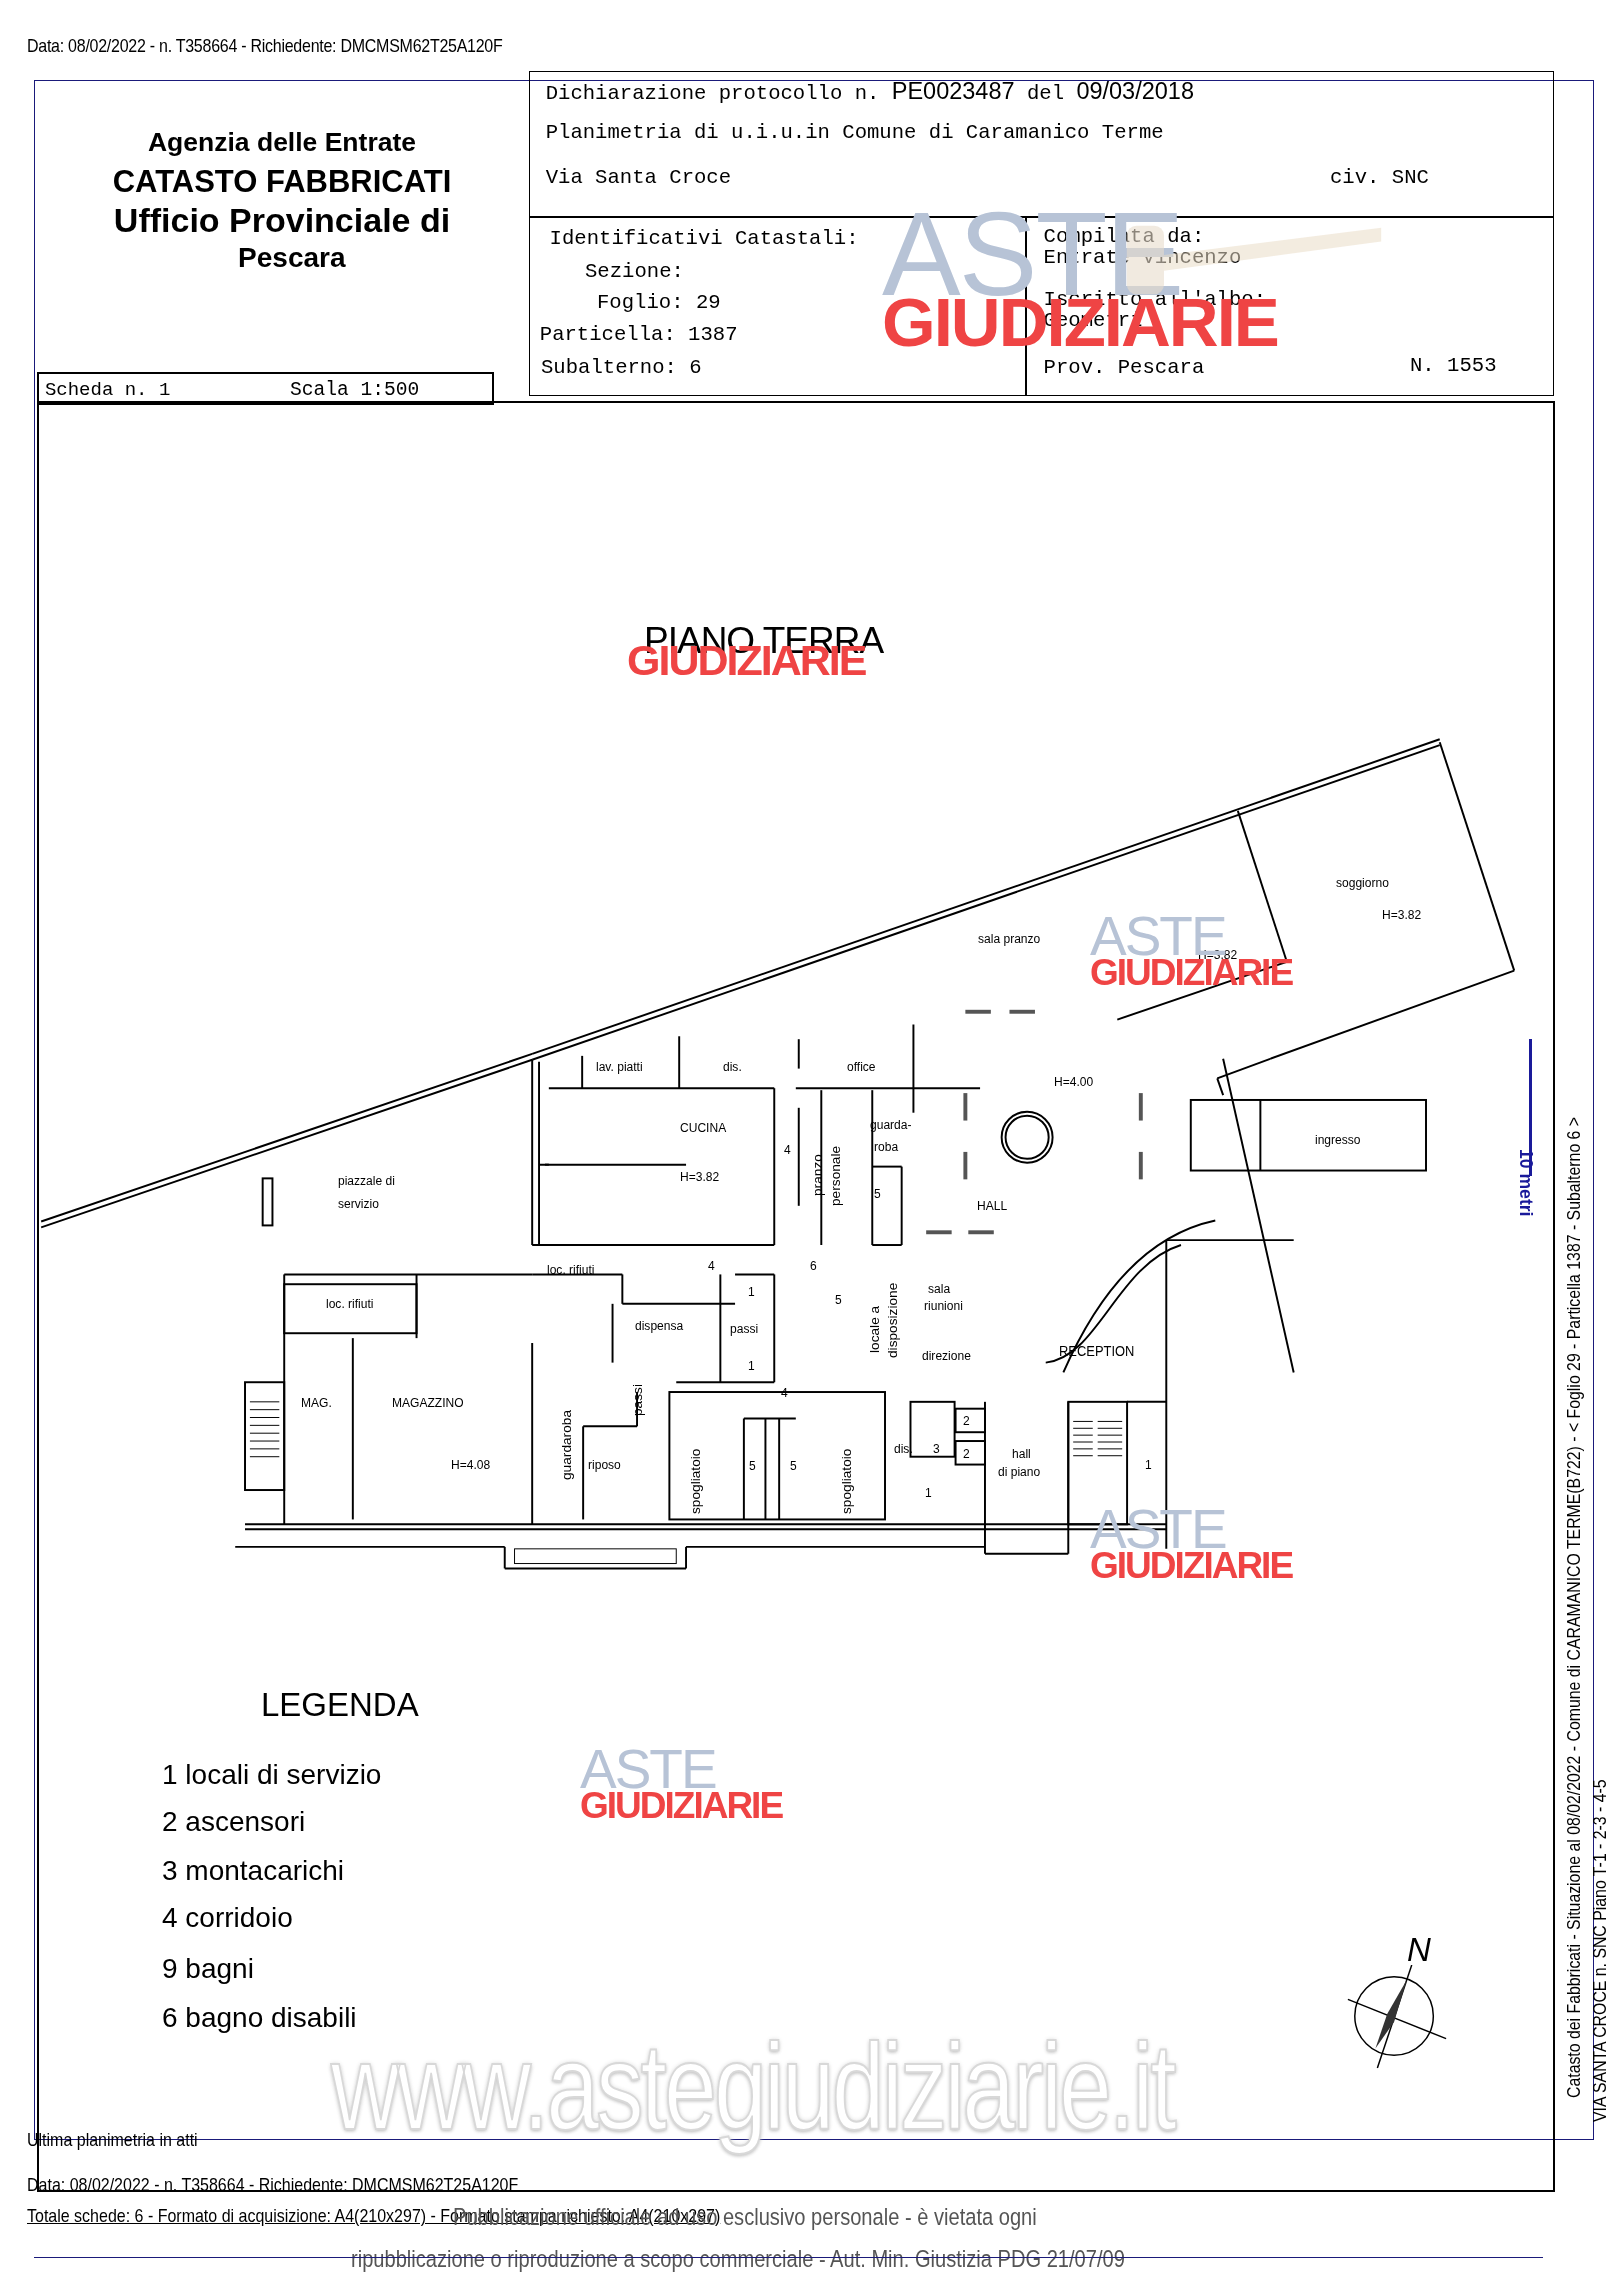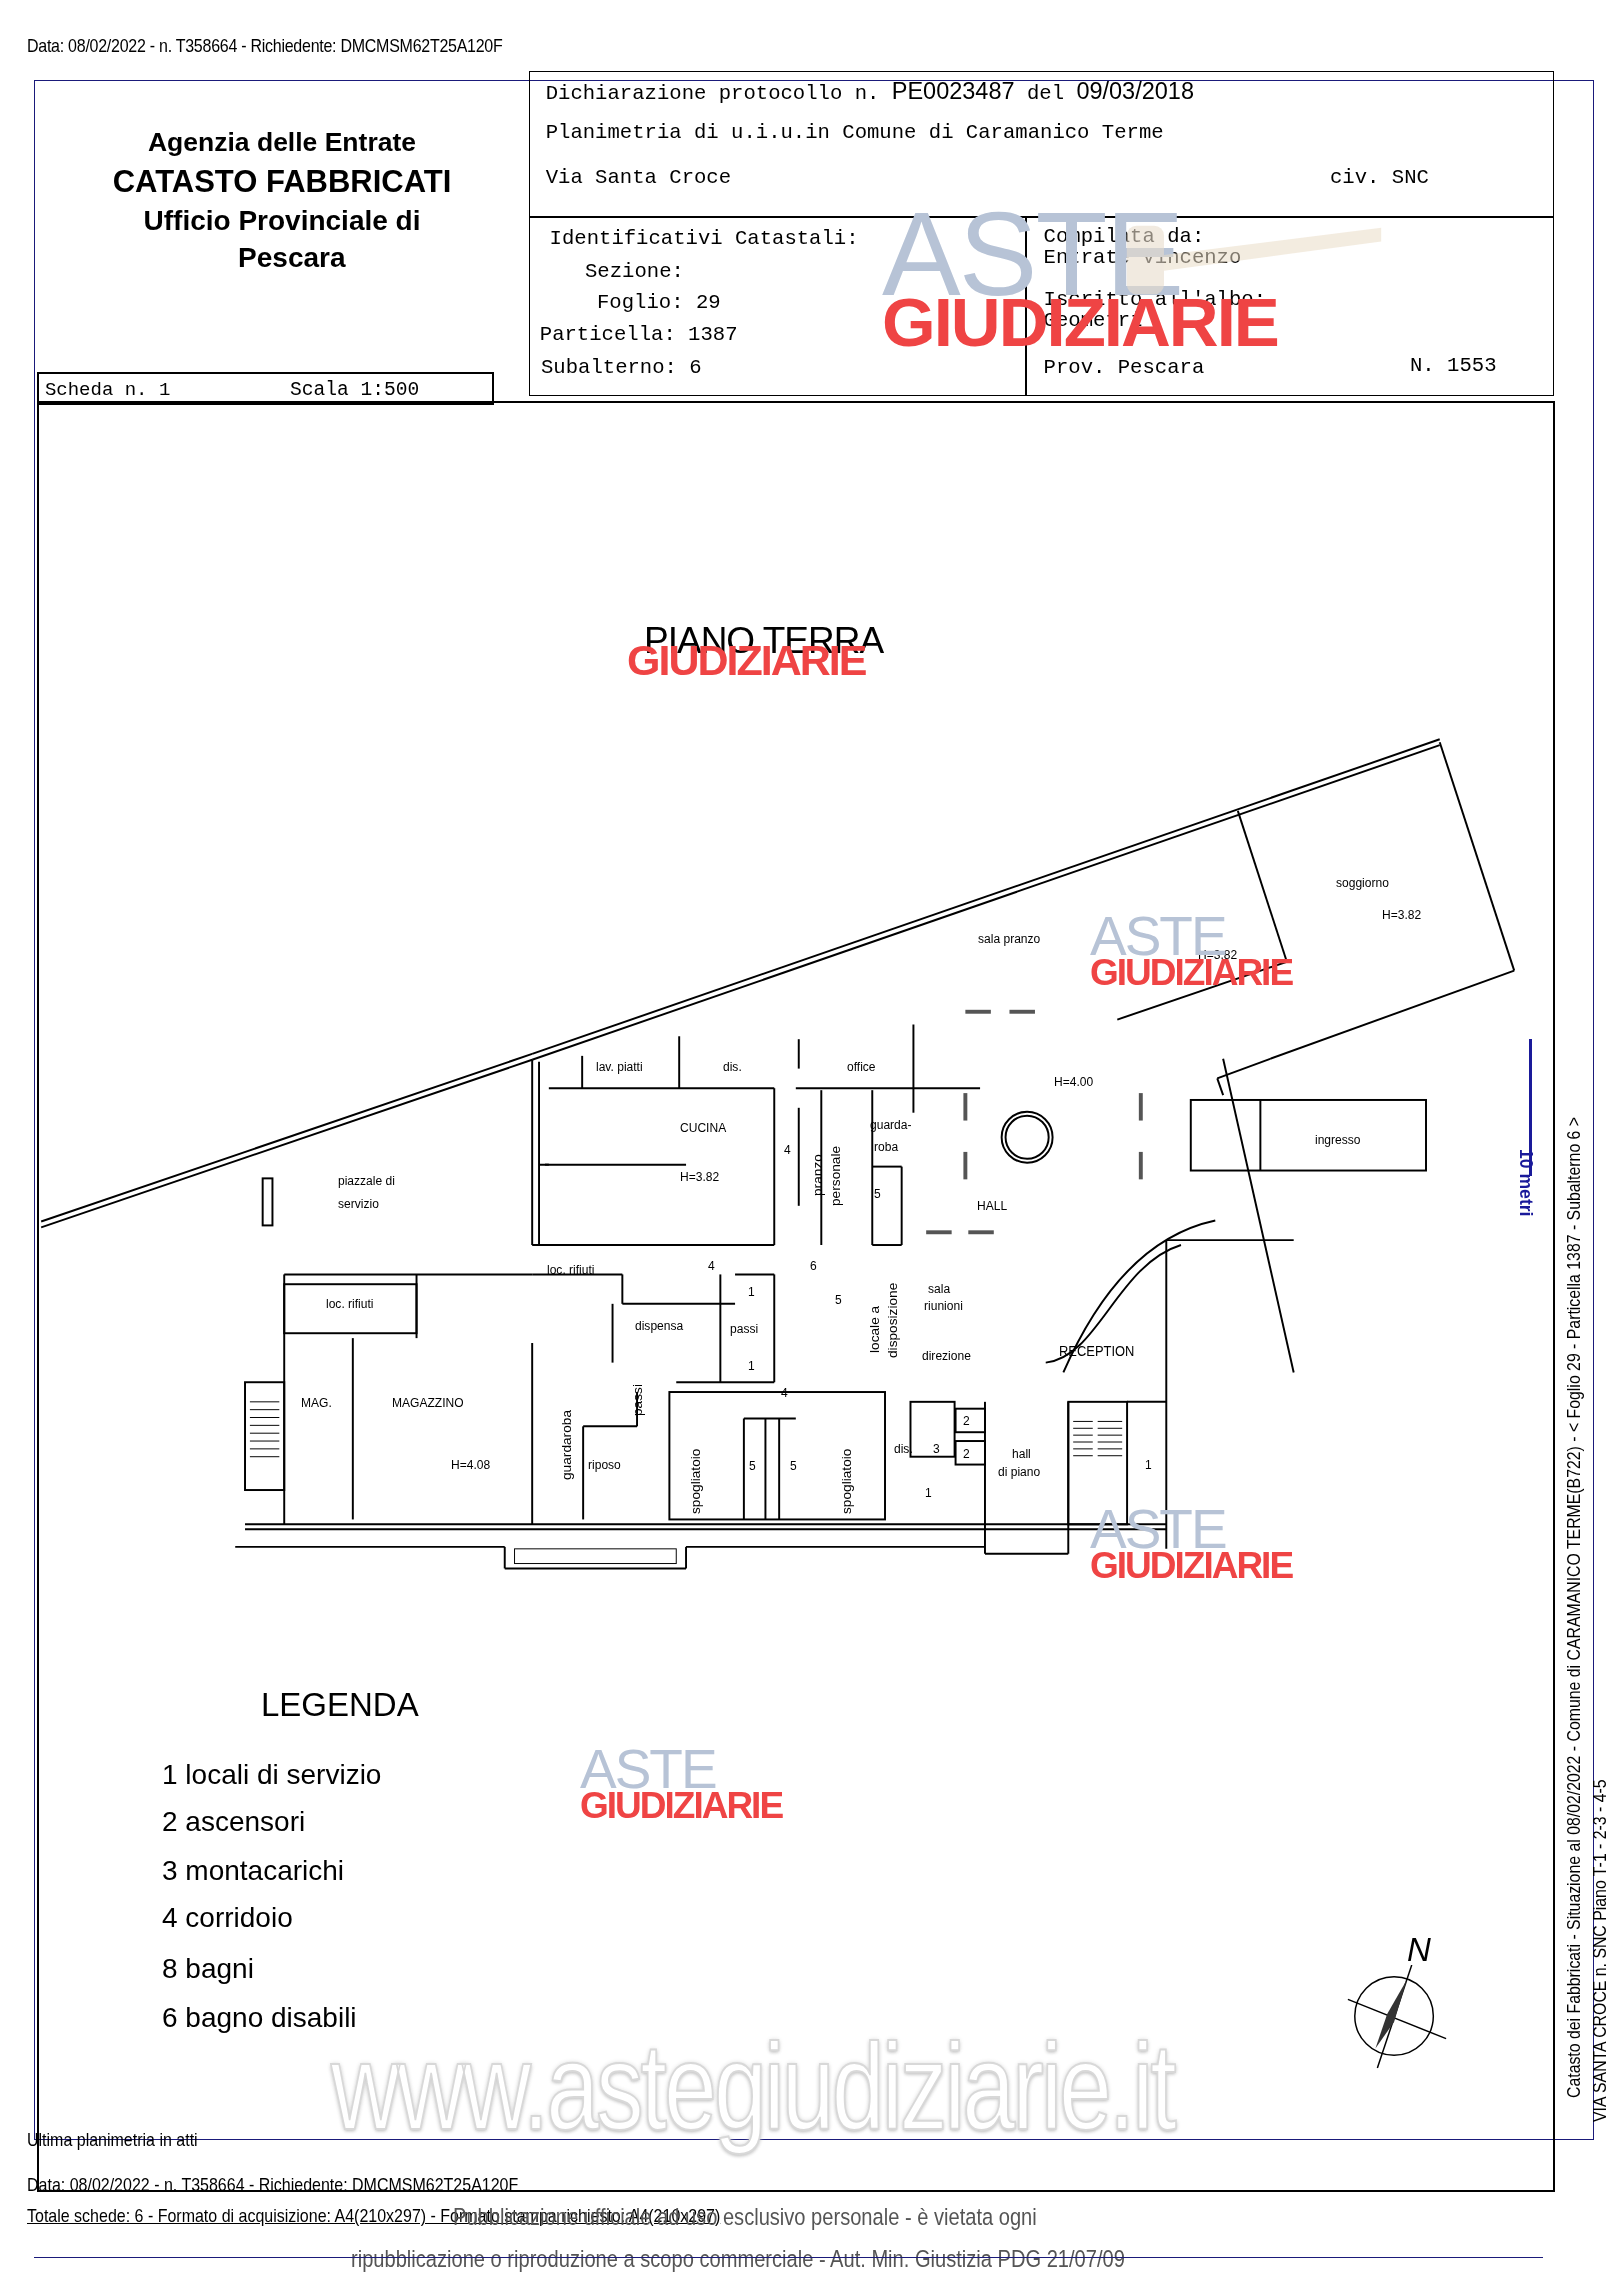--- a/index.html
+++ b/index.html
@@ -25,21 +25,21 @@
 
 <div class="abs top-line">Data: 08/02/2022 - n. T358664 - Richiedente: DMCMSM62T25A120F</div>
 
 <div class="abs frame-blue" style="left:34px; top:80px; width:1558px; height:2058px; border-color:#1a1a7a; border-width:1px;"></div>
 
 <div class="abs" style="left:37px; top:401px; width:1514px; height:1787px; border:2px solid #000;"></div>
 
 <div class="abs agency" style="left:76px; top:125px; width:412px;">
   <div style="font-size:26.5px; line-height:35px;">Agenzia delle Entrate</div>
   <div style="font-size:31px; line-height:43px;">CATASTO FABBRICATI</div>
-  <div style="font-size:28px; line-height:35px;">Ufficio Provinciale di</div>
+  <div style="font-size:34px; line-height:35px;">Ufficio Provinciale di</div>
   <div style="font-size:28px; line-height:39px; padding-left:19.6px;">Pescara</div>
 </div>
 
 <div class="abs hdr-box mono" style="left:37px; top:372px; width:453px; height:29px; border-width:2px;">
   <span class="abs" style="left:5.9px; top:4.9px; font-size:19px;">Scheda n. 1</span>
   <span class="abs" style="left:251px; top:4.9px; font-size:19.6px;">Scala 1:500</span>
 </div>
 
 <div class="abs hdr-box mono" style="left:529px; top:71px; width:1023px; height:145px;">
   <div class="abs mono-line" style="left:15.7px; top:5.9px;">
@@ -307,21 +307,21 @@
 
 <div class="abs" style="left:1529px; top:1039px; width:2.9px; height:137px; background:#1a1a9a;"></div>
 <div class="abs vert" style="left:1536px; top:1149px; color:#1a1a9a; font-size:17.6px; font-weight:bold; transform:rotate(90deg); transform-origin:left top;">10 metri</div>
 
 <div class="abs" style="left:261px; top:1686px; font-size:33px;">LEGENDA</div>
 <div class="abs" style="left:162px; top:1759px;">
   <div class="legend-item" style="height:47px;">1 locali di servizio</div>
   <div class="legend-item" style="height:49px;">2 ascensori</div>
   <div class="legend-item" style="height:47px;">3 montacarichi</div>
   <div class="legend-item" style="height:51px;">4 corridoio</div>
-  <div class="legend-item" style="height:49px;">8 bagni</div>
+  <div class="legend-item" style="height:49px;">9 bagni</div>
   <div class="legend-item" style="height:47px;">6 bagno disabili</div>
 </div>
 
 <div class="abs" style="left:1407px; top:1931px; font-size:33px; font-style:italic;">N</div>
 <svg class="abs" style="left:1343px; top:1965px;" width="108" height="108" viewBox="0 0 110 110">
   <circle cx="52" cy="52" r="40" fill="none" stroke="#000" stroke-width="1.5"></circle>
   <line x1="5" y1="35" x2="105" y2="75" stroke="#000" stroke-width="1.5"></line>
   <line x1="70" y1="0" x2="35" y2="105" stroke="#000" stroke-width="1.5"></line>
   <polygon points="65,15 52,58 33,85 45,50" fill="#333"></polygon>
 </svg>

